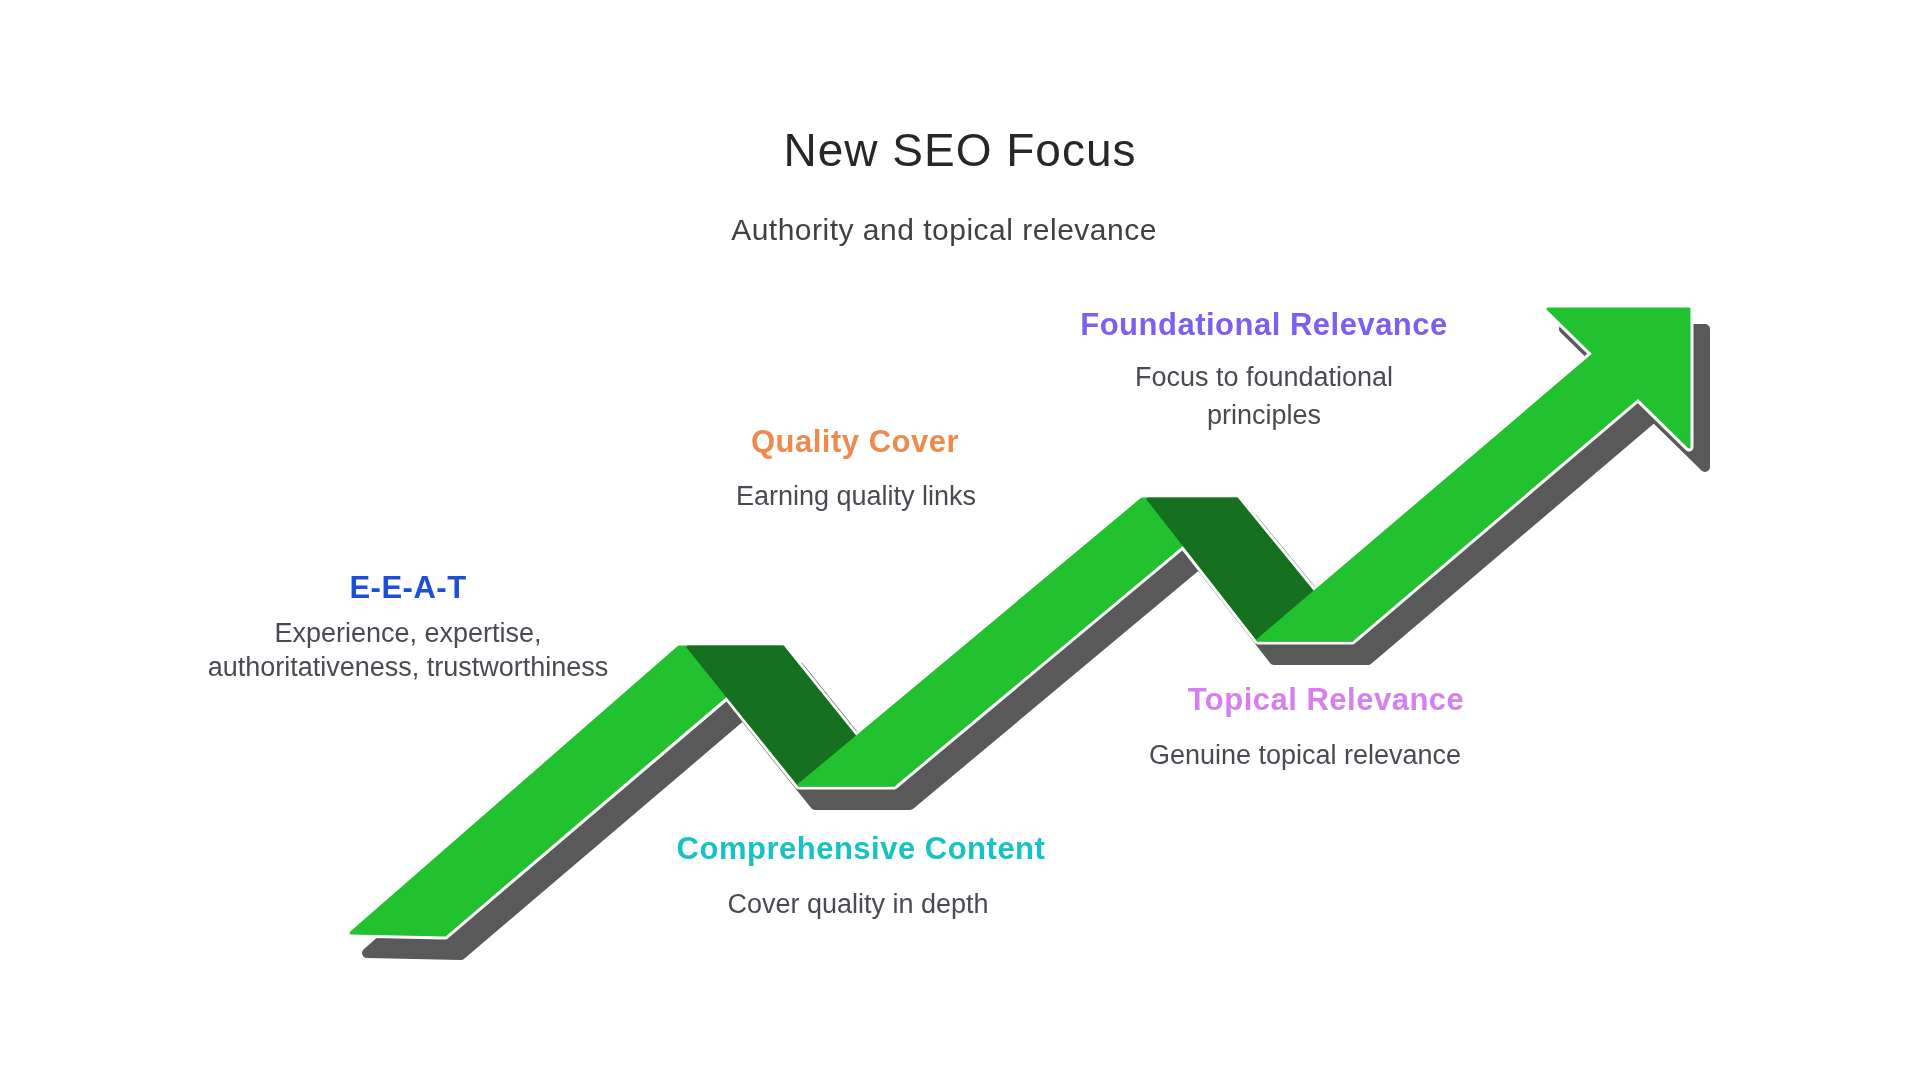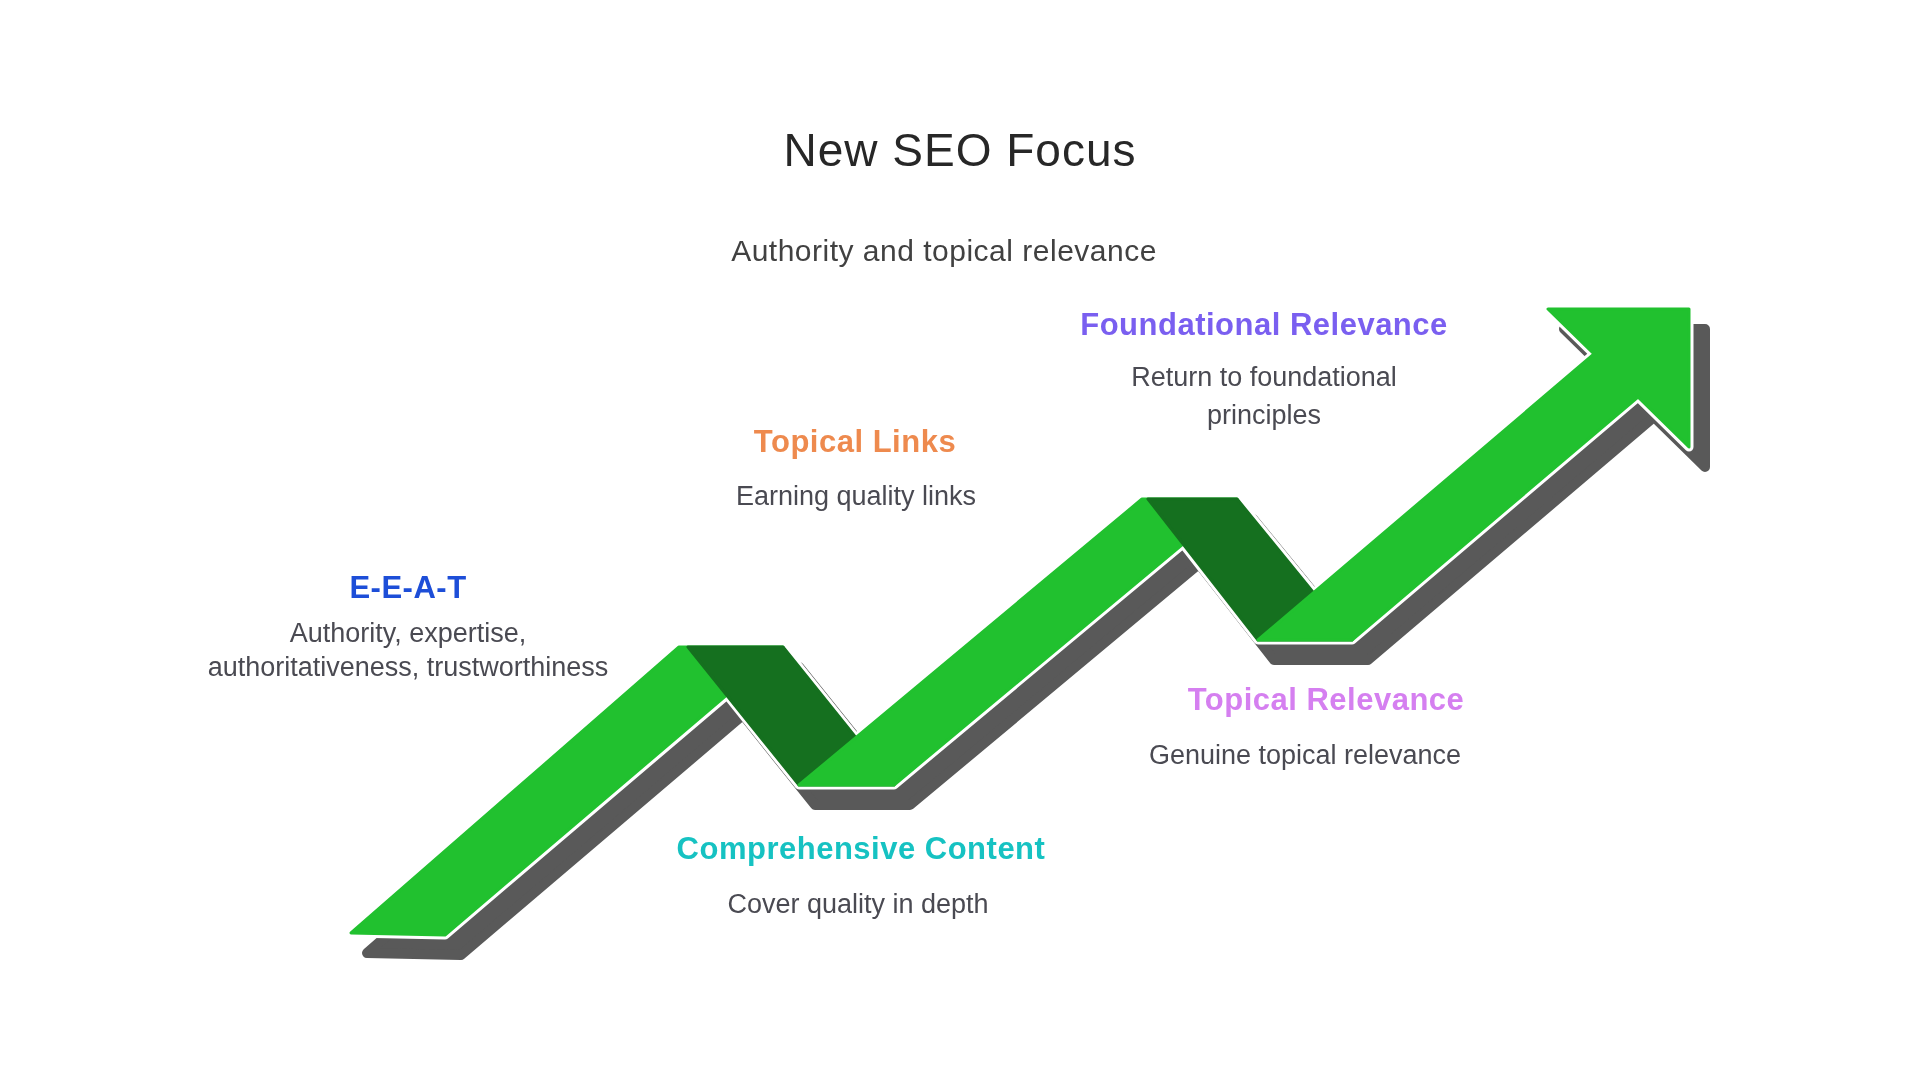--- a/index.html
+++ b/index.html
@@ -29,32 +29,32 @@
 
     <polygon stroke-width="3" stroke-linejoin="round" points="799,785 1142,499 1237,499 894,785" fill="#21c12f" stroke="#21c12f"></polygon>
 
     <polygon stroke-width="3" stroke-linejoin="round" points="1148,499 1237,499 1352,640 1258,640" fill="#15701f" stroke="#15701f"></polygon>
 
     <polygon stroke-width="3" stroke-linejoin="round" points="1258,640 1594,354 1548,309 1689,309 1689,447 1638,397 1352,640" fill="#21c12f" stroke="#21c12f"></polygon>
   </svg>
 
   <div class="abs title" style="left:960px;top:150px;">New SEO Focus</div>
 
-  <div class="abs subtitle" style="left:944px;top:230px;margin-top:21px;">Authority and topical relevance</div>
+  <div class="abs subtitle" style="left:944px;top:230px;">Authority and topical relevance</div>
 
   <div class="abs stage-label" style="left: 408px; top: 588px; color: #1d4ed8;">E-E-A-T</div>
-  <div class="abs stage-desc" style="left:408px;top:633px;">Authority, expertise,</div>
+  <div class="abs stage-desc" style="left:408px;top:633px;">Experience, expertise,</div>
   <div class="abs stage-desc" style="left:408px;top:667px;">authoritativeness, trustworthiness</div>
 
   <div class="abs stage-label" style="left: 861px; top: 849px; color: rgb(22, 194, 194);">Comprehensive Content</div>
   <div class="abs stage-desc" style="left:858px;top:904px;">Cover quality in depth</div>
 
-  <div class="abs stage-label" style="left: 855px; top: 442px; color: rgb(238, 138, 78);">Topical Links</div>
+  <div class="abs stage-label" style="left: 855px; top: 442px; color: rgb(238, 138, 78);">Quality Cover</div>
   <div class="abs stage-desc" style="left:856px;top:496px;">Earning quality links</div>
 
   <div class="abs stage-label" style="left: 1298px; top: 700px; color: rgb(213, 127, 240); margin-left: 28px;">Topical Relevance</div>
   <div class="abs stage-desc" style="left:1305px;top:755px;">Genuine topical relevance</div>
 
   <div class="abs stage-label" style="left: 1264px; top: 325px; color: rgb(122, 95, 240);">Foundational Relevance</div>
-  <div class="abs stage-desc" style="left:1264px;top:377px;">Return to foundational</div>
+  <div class="abs stage-desc" style="left:1264px;top:377px;">Focus to foundational</div>
   <div class="abs stage-desc" style="left:1264px;top:415px;">principles</div>
 
 </div>
 
 </body></html>

